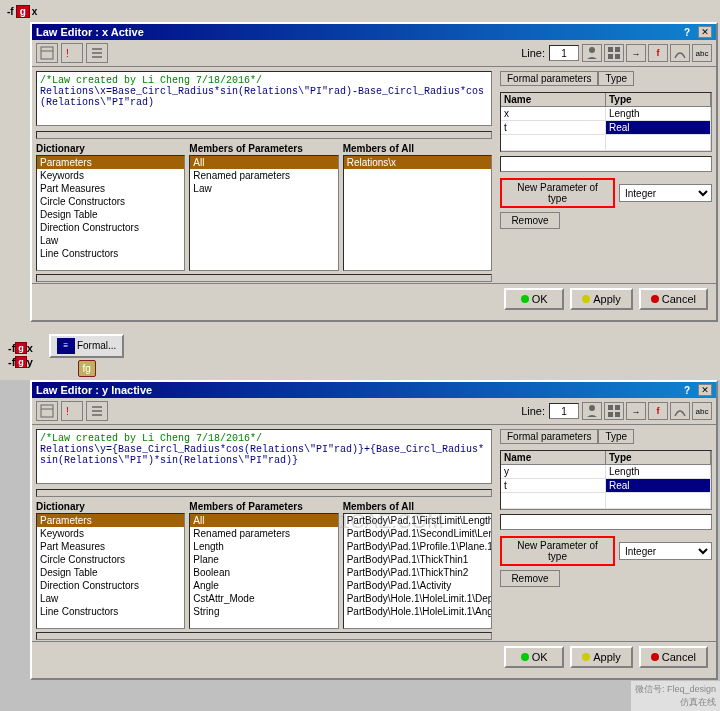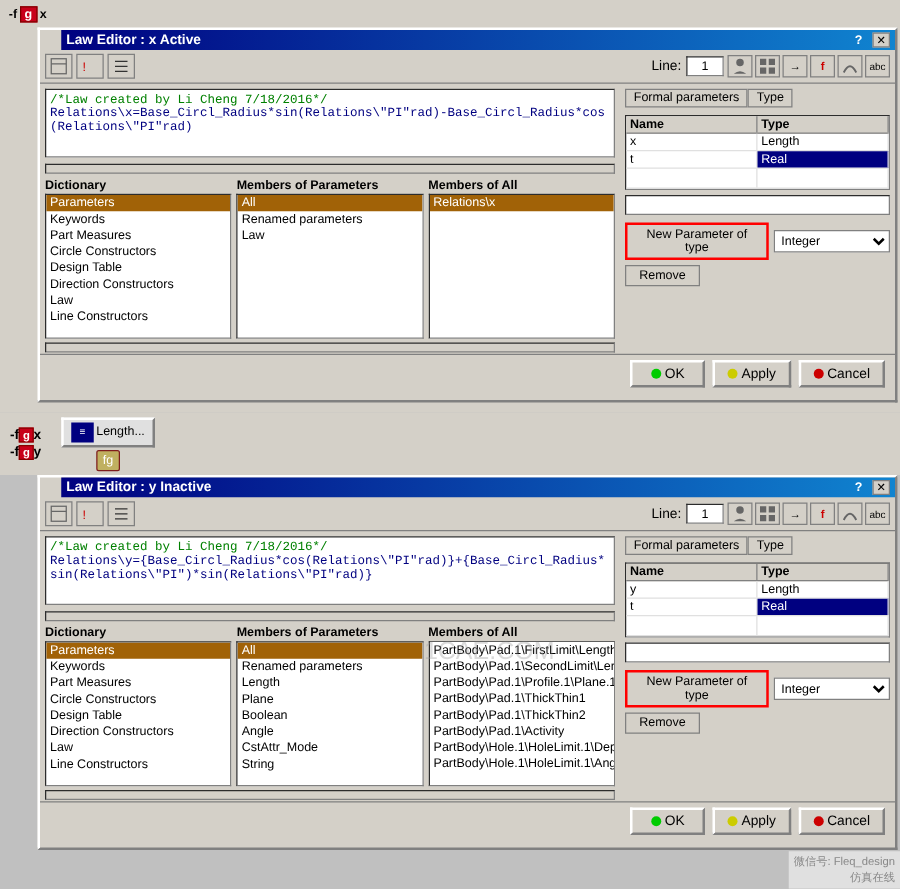--- a/index.html
+++ b/index.html
@@ -77,21 +77,20 @@
 
     .window-titlebar {
       background: linear-gradient(to right, #000080, #1084d0);
       color: white;
       padding: 2px 4px;
       display: flex;
       justify-content: space-between;
       align-items: center;
       font-size: 11px;
       font-weight: bold;
-      margin-left: 17px;
     }
 
     .window-title-text {
       color: white;
     }
 
     .window-controls {
       display: flex;
       gap: 2px;
       align-items: center;
@@ -614,21 +613,21 @@
     <div style="display:flex; align-items:center; font-size:11px; font-weight:bold;">
       <span style="color:#000;">-f</span>
         <span style="background:#c8001a;color:white;font-size:9px;padding:0 2px;border:1px solid #800;">g</span>
         <span>y</span>
     </div>
   </div>
 
   <div style="display:flex; flex-direction:column; align-items:center; gap:2px; margin-left:8px;">
     <button class="relati-btn">
       <span class="relati-icon">≡</span>
-      <span>Length...</span>
+      <span>Formal...</span>
     </button>
     <button class="fg-btn-mid">
       <span>fg</span>
     </button>
   </div>
 
   <div class="watermark-center" style="left:50%; top:330px; transform:translateX(-30%); font-size:20px;">3CAE.COM</div>
 </div>
 
 <div class="law-editor law-editor-bottom">

